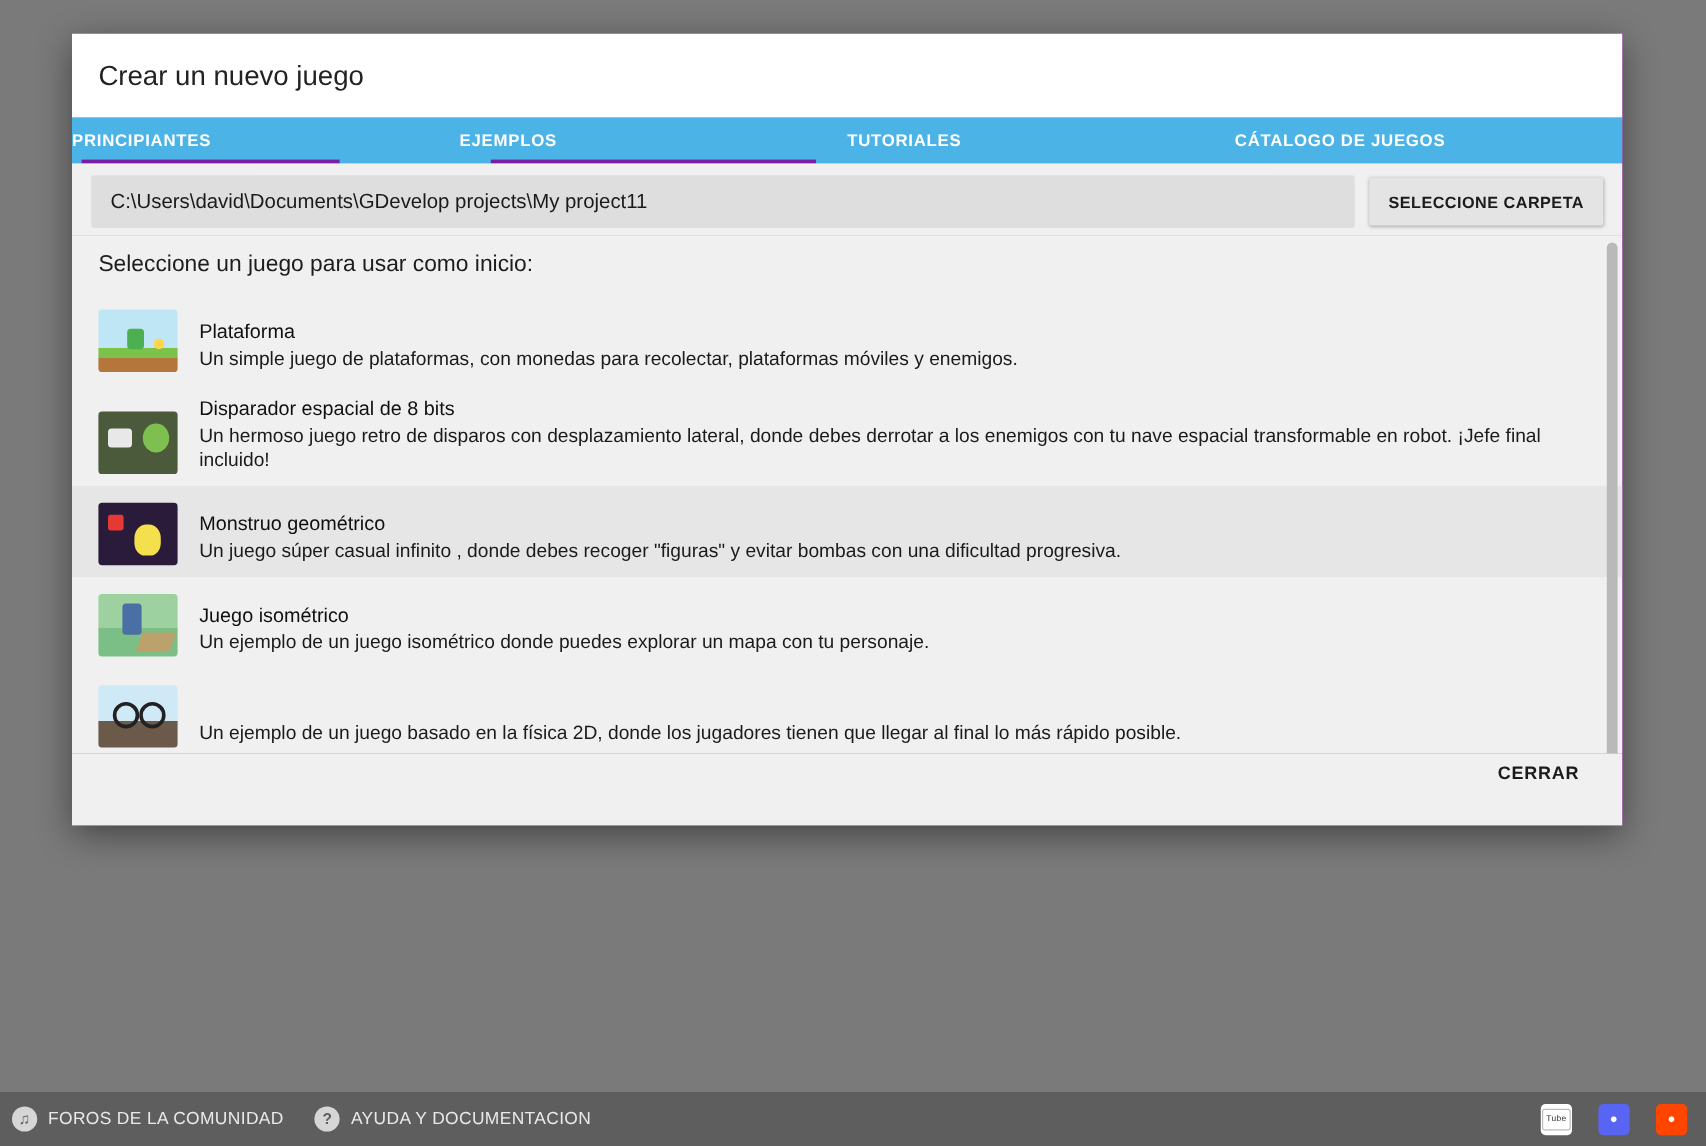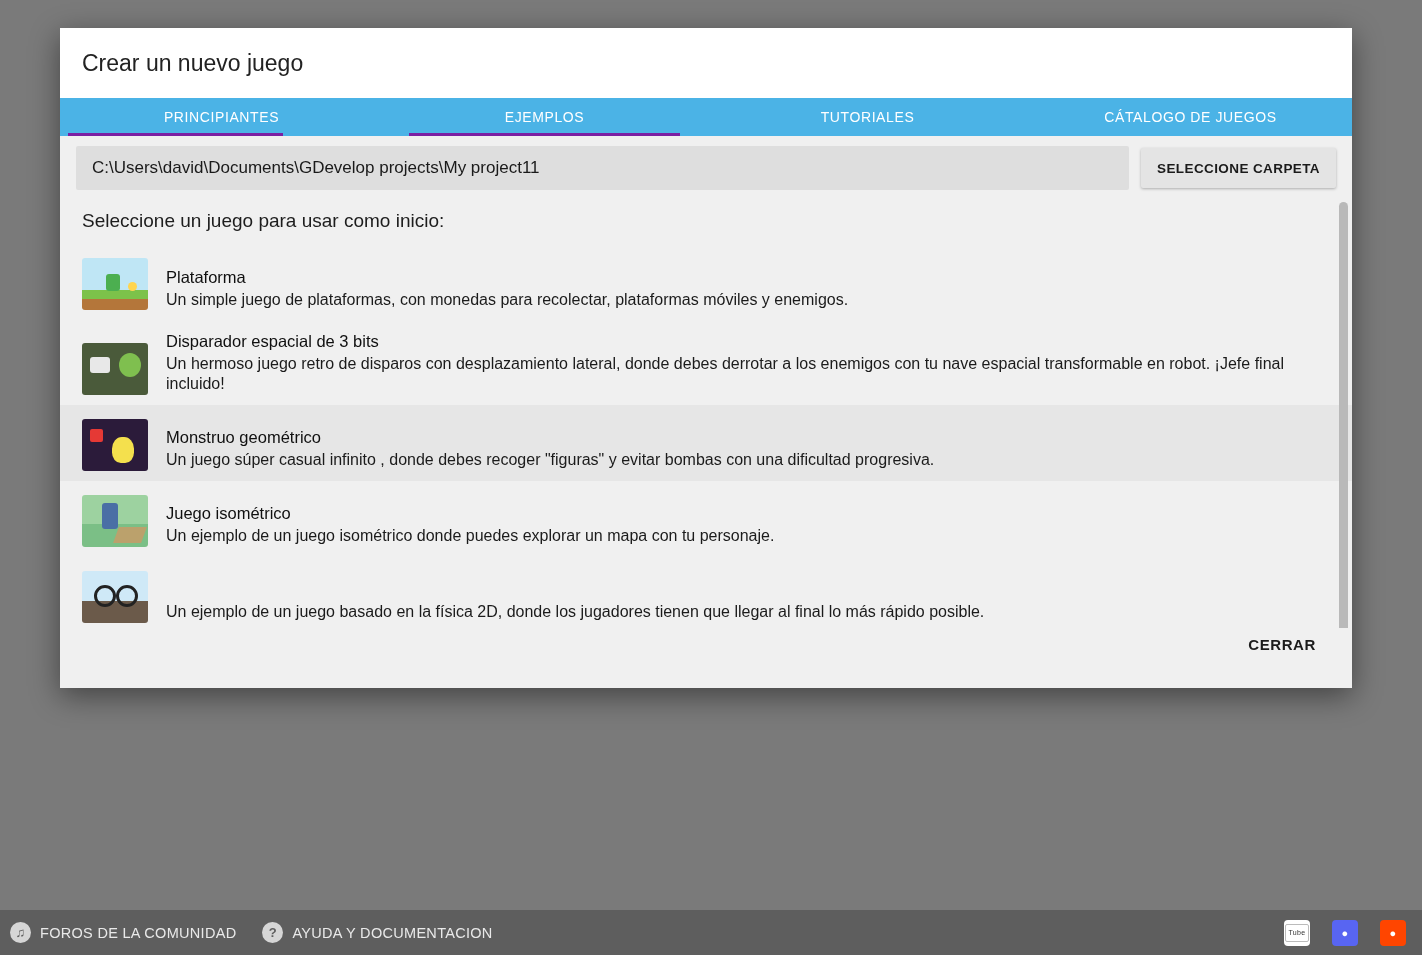--- a/index.html
+++ b/index.html
@@ -114,24 +114,23 @@
     height: 38px;
     background: #4bb3e6;
     display: flex;
     align-items: stretch;
     position: relative;
   }
   .tab {
     flex: 1;
     display: flex;
     align-items: center;
-    justify-content: center;
     color: #ffffff;
     font-size: 14px;
-    font-weight: normal;
+    font-weight: bold;
     letter-spacing: .6px;
     position: relative;
     cursor: pointer;
     user-select: none;
   }
   .tab.active::after {
     content: "";
     position: absolute;
     left: 8%;
     right: 8%;
@@ -407,21 +406,21 @@
         <div class="thumb t-platform"></div>
         <div class="game-text">
           <div class="game-name">Plataforma</div>
           <div class="game-desc">Un simple juego de plataformas, con monedas para recolectar, plataformas móviles y enemigos.</div>
         </div>
       </div>
 
       <div class="game-item">
         <div class="thumb t-shooter"></div>
         <div class="game-text">
-          <div class="game-name">Disparador espacial de 3 bits</div>
+          <div class="game-name">Disparador espacial de 8 bits</div>
           <div class="game-desc">Un hermoso juego retro de disparos con desplazamiento lateral, donde debes derrotar a los enemigos con tu nave espacial transformable en robot. ¡Jefe final incluido!</div>
         </div>
       </div>
 
       <div class="game-item highlight">
         <div class="thumb t-monster"></div>
         <div class="game-text">
           <div class="game-name">Monstruo geométrico</div>
           <div class="game-desc">Un juego súper casual infinito , donde debes recoger "figuras" y evitar bombas con una dificultad progresiva.</div>
         </div>

